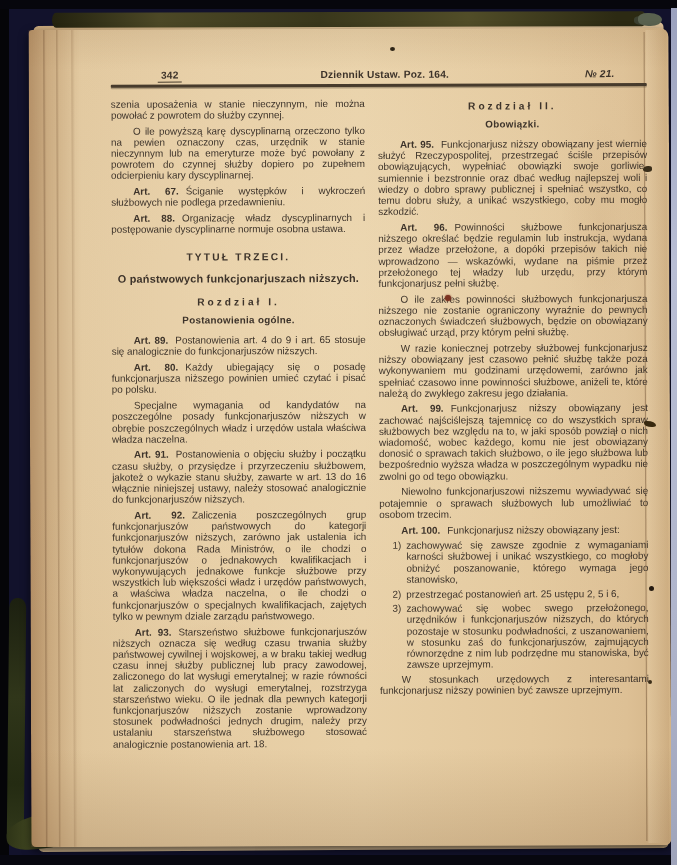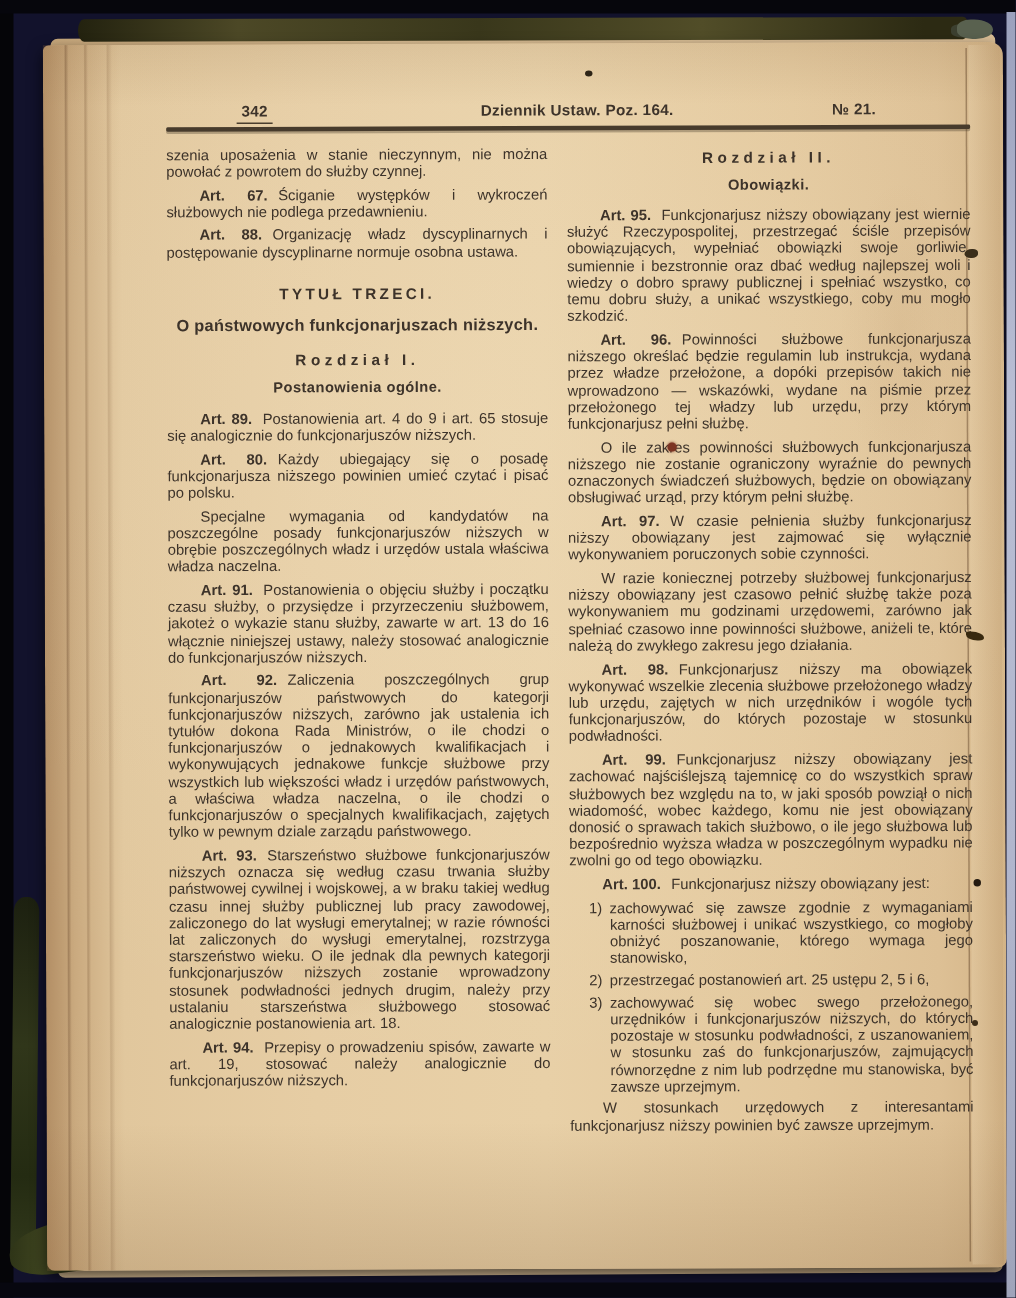--- a/index.html
+++ b/index.html
@@ -47,21 +47,21 @@
     background:rgba(92,62,36,.45);}
   .right-fold-strip{position:absolute;right:2px;top:2px;bottom:2px;width:21px;
     background:linear-gradient(to right, rgba(255,240,210,.18), rgba(150,110,70,.10));}
   
   .content{position:absolute;left:82px;top:40px;width:536px;color:#3d332a;
     font-size:9.9px;line-height:11.2px;text-align:justify;}
   .header{display:flex;align-items:baseline;font-size:10.2px;font-weight:bold;letter-spacing:.2px;}
   .header .pageno{width:90px;text-align:center;padding-left:14px;}
   .header .pageno span{border-bottom:1.3px solid #4a3e2e;padding:0 3px 1px;}
   .header .title{flex:1;text-align:center;}
-  .header .issue{width:90px;text-align:left;padding-right:2px;}
+  .header .issue{width:90px;text-align:center;padding-right:2px;font-style:italic;}
   .rule{height:2.4px;background:#473b2c;margin:4px 0 11px;border-radius:1px;
     box-shadow:0 1.5px 0 rgba(71,59,44,.35);}
   .cols{display:flex;gap:13px;}
   .col-left{width:254px;flex:none;}
   .col-right{width:269px;flex:none;}
   p{margin:0 0 4.5px;text-indent:22px;}
   p.noindent{text-indent:0;}
   .art-label{font-weight:bold;margin-right:7px;}
   .h-title{text-align:center;text-indent:0;font-weight:600;font-size:10.2px;
     letter-spacing:2.2px;margin:17px 0 10px;}
@@ -104,44 +104,43 @@
   <div class="content">
     <div class="header">
       <div class="pageno"><span>342</span></div>
       <div class="title">Dziennik Ustaw. Poz. 164.</div>
       <div class="issue">№ 21.</div>
     </div>
     <div class="rule"></div>
     <div class="cols">
       <div class="col-left" id="col-left">
           <p class="noindent">szenia uposażenia w stanie nieczynnym, nie można powołać z powrotem do służby czynnej.</p>
+          <p>O ile powyższą karę dyscyplinarną orzeczono tylko na pewien oznaczony czas, urzędnik w stanie nieczynnym lub na emeryturze może być powołany z powrotem do czynnej służby dopiero po zupełnem odcierpieniu kary dyscyplinarnej.</p>
           <p><span class="art-label">Art. 67.</span>Ściganie występków i wykroczeń służbowych nie podlega przedawnieniu.</p>
           <p><span class="art-label">Art. 88.</span>Organizację władz dyscyplinarnych i postępowanie dyscyplinarne normuje osobna ustawa.</p>
           <p class="h-title">TYTUŁ TRZECI.</p>
           <p class="h-main">O państwowych funkcjonarjuszach niższych.</p>
           <p class="h-chapter">Rozdział I.</p>
           <p class="h-sub">Postanowienia ogólne.</p>
           <p><span class="art-label">Art. 89.</span>Postanowienia art. 4 do 9 i art. 65 stosuje się analogicznie do funkcjonarjuszów niższych.</p>
           <p><span class="art-label">Art. 80.</span>Każdy ubiegający się o posadę funkcjonarjusza niższego powinien umieć czytać i pisać po polsku.</p>
           <p>Specjalne wymagania od kandydatów na poszczególne posady funkcjonarjuszów niższych w obrębie poszczególnych władz i urzędów ustala właściwa władza naczelna.</p>
           <p><span class="art-label">Art. 91.</span>Postanowienia o objęciu służby i początku czasu służby, o przysiędze i przyrzeczeniu służbowem, jakoteż o wykazie stanu służby, zawarte w art. 13 do 16 włącznie niniejszej ustawy, należy stosować analogicznie do funkcjonarjuszów niższych.</p>
           <p><span class="art-label">Art. 92.</span>Zaliczenia poszczególnych grup funkcjonarjuszów państwowych do kategorji funkcjonarjuszów niższych, zarówno jak ustalenia ich tytułów dokona Rada Ministrów, o ile chodzi o funkcjonarjuszów o jednakowych kwalifikacjach i wykonywujących jednakowe funkcje służbowe przy wszystkich lub większości władz i urzędów państwowych, a właściwa władza naczelna, o ile chodzi o funkcjonarjuszów o specjalnych kwalifikacjach, zajętych tylko w pewnym dziale zarządu państwowego.</p>
           <p><span class="art-label">Art. 93.</span>Starszeństwo służbowe funkcjonarjuszów niższych oznacza się według czasu trwania służby państwowej cywilnej i wojskowej, a w braku takiej według czasu innej służby publicznej lub pracy zawodowej, zaliczonego do lat wysługi emerytalnej; w razie równości lat zaliczonych do wysługi emerytalnej, rozstrzyga starszeństwo wieku. O ile jednak dla pewnych kategorji funkcjonarjuszów niższych zostanie wprowadzony stosunek podwładności jednych drugim, należy przy ustalaniu starszeństwa służbowego stosować analogicznie postanowienia art. 18.</p>
-          <p><span class="art-label">Art. 94.</span>Przepisy o prowadzeniu spisów, zawarte w art. 19, stosować należy analogicznie do funkcjonarjuszów niższych.</p>
         </div>
       <div class="col-right" id="col-right">
           <p class="h-chapter">Rozdział II.</p>
           <p class="h-sub">Obowiązki.</p>
           <p><span class="art-label">Art. 95.</span>Funkcjonarjusz niższy obowiązany jest wiernie służyć Rzeczypospolitej, przestrzegać ściśle przepisów obowiązujących, wypełniać obowiązki swoje gorliwie, sumiennie i bezstronnie oraz dbać według najlepszej woli i wiedzy o dobro sprawy publicznej i spełniać wszystko, co temu dobru służy, a unikać wszystkiego, coby mu mogło szkodzić.</p>
           <p><span class="art-label">Art. 96.</span>Powinności służbowe funkcjonarjusza niższego określać będzie regulamin lub instrukcja, wydana przez władze przełożone, a dopóki przepisów takich nie wprowadzono — wskazówki, wydane na piśmie przez przełożonego tej władzy lub urzędu, przy którym funkcjonarjusz pełni służbę.</p>
           <p>O ile zakres powinności służbowych funkcjonarjusza niższego nie zostanie ograniczony wyraźnie do pewnych oznaczonych świadczeń służbowych, będzie on obowiązany obsługiwać urząd, przy którym pełni służbę.</p>
-          <p><span class="art-label">Art. 97.</span>W czasie pełnienia służby funkcjonarjusz niższy obowiązany jest zajmować się wyłącznie wykonywaniem poruczonych sobie czynności.</p>
           <p>W razie koniecznej potrzeby służbowej funkcjonarjusz niższy obowiązany jest czasowo pełnić służbę także poza wykonywaniem mu godzinami urzędowemi, zarówno jak spełniać czasowo inne powinności służbowe, aniżeli te, które należą do zwykłego zakresu jego działania.</p>
-          <p><span class="art-label">Art. 98.</span>Funkcjonarjusz niższy ma obowiązek wykonywać wszelkie zlecenia służbowe przełożonego władzy lub urzędu, zajętych w nich urzędników i wogóle tych funkcjonarjuszów, do których pozostaje w stosunku podwładności.</p>
           <p><span class="art-label">Art. 99.</span>Funkcjonarjusz niższy obowiązany jest zachować najściślejszą tajemnicę co do wszystkich spraw służbowych bez względu na to, w jaki sposób powziął o nich wiadomość, wobec każdego, komu nie jest obowiązany donosić o sprawach takich służbowo, o ile jego służbowa lub bezpośrednio wyższa władza w poszczególnym wypadku nie zwolni go od tego obowiązku.</p>
+          <p>Niewolno funkcjonarjuszowi niższemu wywiadywać się potajemnie o sprawach służbowych lub umożliwiać to osobom trzecim.</p>
           <p><span class="art-label">Art. 100.</span>Funkcjonarjusz niższy obowiązany jest:</p>
           <p class="li-item"><span class="li-num">1)</span>zachowywać się zawsze zgodnie z wymaganiami karności służbowej i unikać wszystkiego, co mogłoby obniżyć poszanowanie, którego wymaga jego stanowisko,</p>
           <p class="li-item"><span class="li-num">2)</span>przestrzegać postanowień art. 25 ustępu 2, 5 i 6,</p>
           <p class="li-item"><span class="li-num">3)</span>zachowywać się wobec swego przełożonego, urzędników i funkcjonarjuszów niższych, do których pozostaje w stosunku podwładności, z uszanowaniem, w stosunku zaś do funkcjonarjuszów, zajmujących równorzędne z nim lub podrzędne mu stanowiska, być zawsze uprzejmym.</p>
           <p>W stosunkach urzędowych z interesantami funkcjonarjusz niższy powinien być zawsze uprzejmym.</p>
         </div>
     </div>
   </div>
 </div>
 

